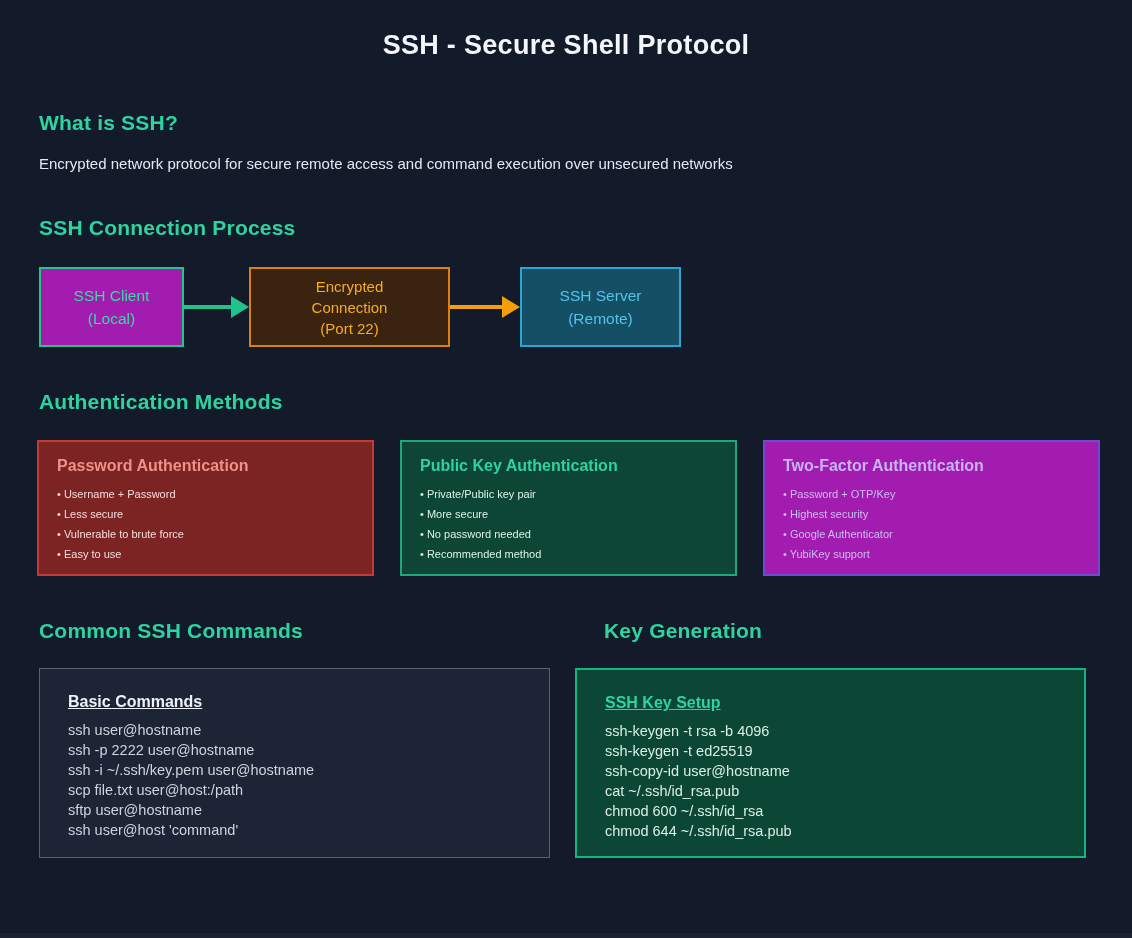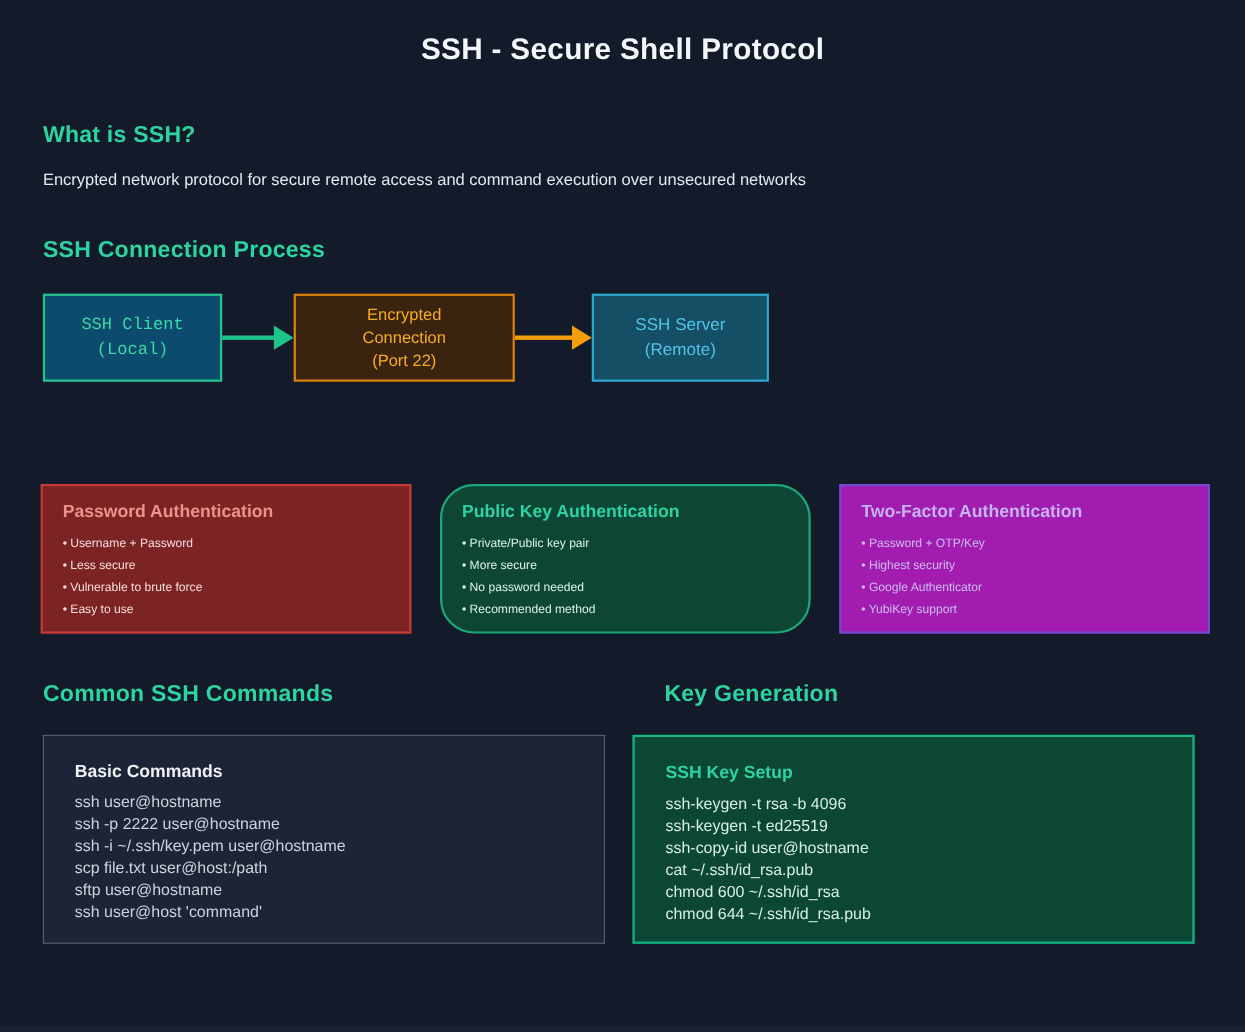--- a/index.html
+++ b/index.html
@@ -24,55 +24,55 @@
     font-size:15px; color:#e3e9f0;
   }
   #heading-process { top:216px; left:39px; }
 
   
   .flow { position:absolute; top:267px; left:39px; height:80px; display:flex; align-items:stretch; }
   .flow-box {
     box-sizing:border-box; border:2px solid; display:flex; flex-direction:column;
     justify-content:center; text-align:center; font-size:15.5px; line-height:23px;
   }
-  .box-client    { width:163px; background:#0c4a6e; border-color:#25c489; color:#3bd9a4;font-family:Liberation Mono, monospace; }
+  .box-client    { width:145px; background:#a21caf; border-color:#25c489; color:#3bd9a4; }
   .box-encrypted { width:201px; background:#3a2410; border-color:#d9820e; color:#f8ab25; font-size:15px; line-height:21px; }
   .box-server    { width:161px; background:#144f66; border-color:#2ba7cf; color:#52c5e7; }
   .arrow { display:flex; align-items:center; }
   .arrow-1 { width:65px; }
   .arrow-2 { width:70px; }
   .arrow .shaft { flex:1; height:4px; }
   .arrow .head  { width:0; height:0; border-top:11px solid transparent; border-bottom:11px solid transparent; border-left:18px solid; }
   .arrow-green .shaft { background:#1fc48b; } .arrow-green .head { border-left-color:#1fc48b; }
   .arrow-orange .shaft { background:#f59e0b; } .arrow-orange .head { border-left-color:#f59e0b; }
 
   
   #heading-auth { top:390px; left:39px; }
   .cards { position:absolute; top:440px; left:37px; display:flex; gap:26px; }
   .card { box-sizing:border-box; width:337px; height:136px; border:2px solid; padding:15px 18px; }
   .card-title { font-size:16px; font-weight:600; margin:0 0 9px 0; }
   .card-item { font-size:11px; line-height:20px; }
   .card-item::before { content:"• "; }
   .card-password  { background:#7c2323; border-color:#c43b35; }
   .card-password .card-title { color:#f0908a; }
   .card-password .card-item  { color:#f6dcda; }
-  .card-pubkey    { background:#0d4634; border-color:#1ca878;border-radius:31px; }
+  .card-pubkey    { background:#0d4634; border-color:#1ca878; }
   .card-pubkey .card-title { color:#2dd4a0; }
   .card-pubkey .card-item  { color:#d9f3e7; }
   .card-twofactor { background:#a21caf; border-color:#6f4bd0; }
   .card-twofactor .card-title { color:#c5b3f2; }
   .card-twofactor .card-item  { color:#cabcf0; }
 
   
   #heading-commands { top:619px; left:39px; }
   #heading-keygen   { top:619px; left:604px; }
   .cmd-box { position:absolute; top:668px; box-sizing:border-box; width:511px; height:190px; padding:24px 28px; }
   #basic-box  { left:39px;  background:#1c2435; border:1px solid #58616f; }
   #keygen-box { left:575px; background:#0b4734; border:2px solid #12b683; }
-  .cmd-title { font-size:16px; font-weight:700; color:#eef2f7; margin:0 0 9px 0; }
+  .cmd-title { font-size:16px; font-weight:700; color:#eef2f7; margin:0 0 9px 0;text-decoration:underline; }
   #keygen-box .cmd-title { color:#2dd4a0; font-weight:600; }
   .cmd-line { font-size:14.5px; line-height:20px; color:#ccd4de; }
   #keygen-box .cmd-line { color:#d9eee4; }
 
   .bottom-strip { position:absolute; bottom:0; left:0; width:100%; height:5px; background:#1b2332; }
 </style>
 </head>
 <body>
 
 <div class="canvas">
@@ -101,20 +101,21 @@
     <div class="arrow arrow-2 arrow-orange">
       <div class="shaft"></div>
       <div class="head"></div>
     </div>
     <div class="flow-box box-server">
       <div>SSH Server</div>
       <div>(Remote)</div>
     </div>
   </div>
 
+  <div class="section-heading" id="heading-auth">Authentication Methods</div>
 
   <div class="cards">
     <div class="card card-password">
       <div class="card-title">Password Authentication</div>
       <div class="card-item">Username + Password</div>
       <div class="card-item">Less secure</div>
       <div class="card-item">Vulnerable to brute force</div>
       <div class="card-item">Easy to use</div>
     </div>
     <div class="card card-pubkey">

